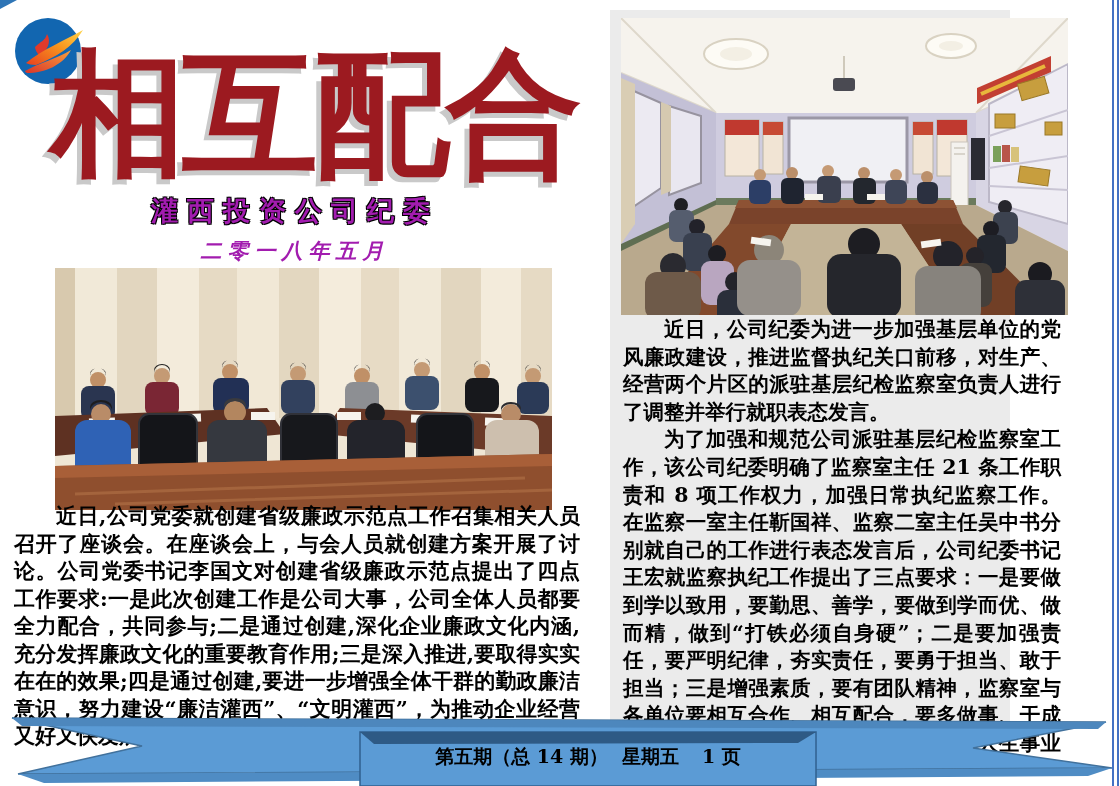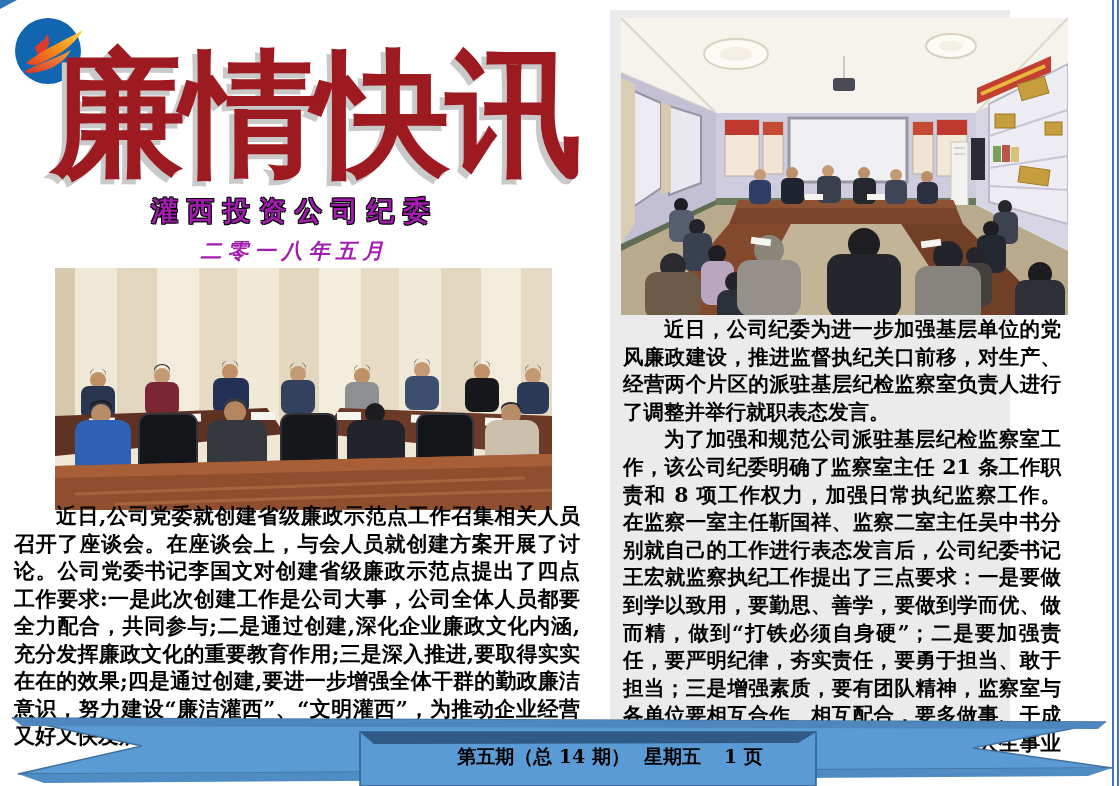--- a/index.html
+++ b/index.html
@@ -41,21 +41,20 @@
   .photo{display:block;}
   .left-photo{left:55px;top:268px;}
   .right-photo{left:11px;top:8px;}
   
   .ribbon{left:0;top:712px;z-index:2;}
   .footer-box{
     left:360px;top:730px;width:456px;height:54px;z-index:3;
     display:flex;align-items:center;justify-content:center;
     font-size:19px;font-weight:bold;color:#000;white-space:nowrap;
     font-family:"DejaVu Serif",serif;
-    padding-left:22px;
   }
   .footer-box .seg{margin:0 7px;}
   .footer-box .seg-page{margin-left:16px;text-align:right;}
 </style>
 </head>
 <body>
 
 <div class="abs corner-tri"></div>
 <div class="abs right-border-a"></div>
 <div class="abs right-border-b"></div>
@@ -71,21 +70,21 @@
       <stop offset="0" stop-color="#d8352a"></stop>
         <stop offset="1" stop-color="#f9a03c"></stop>
     </linearGradient>
   </defs>
   <circle cx="36" cy="37" r="33" fill="#1266b0"></circle>
   <path d="M23,33 C29,27 33,27 35,20 C40,28 35,37 27,42 C25,38 23,36 23,33 Z" fill="#e03a2b"></path>
   <path d="M14,49 C31,35 52,27 71,16 C61,33 44,43 24,51 C20,51 16,50 14,49 Z" fill="url(#og)"></path>
   <path d="M13,57 C27,49 44,45 59,36 C51,51 33,59 15,59 C14,58 13,58 13,57 Z" fill="url(#ro)"></path>
 </svg>
 
-<div class="abs masthead-title">廉情快讯</div>
+<div class="abs masthead-title">相互配合</div>
 <div class="abs masthead-subtitle">灌西投资公司纪委</div>
 <div class="abs masthead-dateline">二零一八年五月</div>
 
 <svg class="abs photo left-photo" width="497" height="242" viewBox="0 0 497 242">
   <rect x="0" y="0" width="497" height="242" fill="#efe6d4"></rect>
 
   <g>
     <rect x="0" y="0" width="20" height="150" fill="#d8c9ae"></rect>
     <rect x="20" y="0" width="42" height="150" fill="#f1e9d8"></rect>
     <rect x="62" y="0" width="40" height="150" fill="#e2d6bf"></rect>

